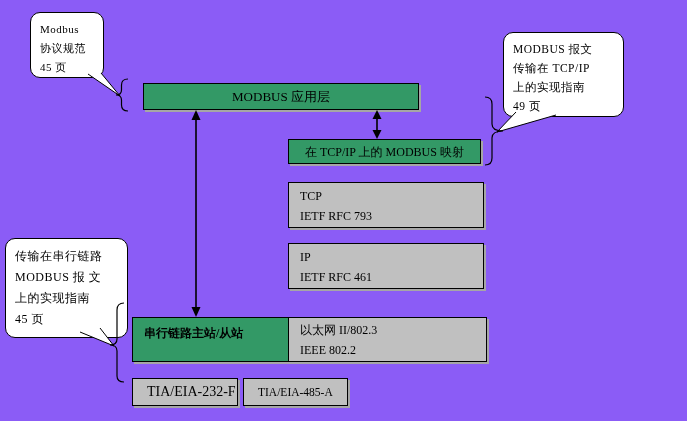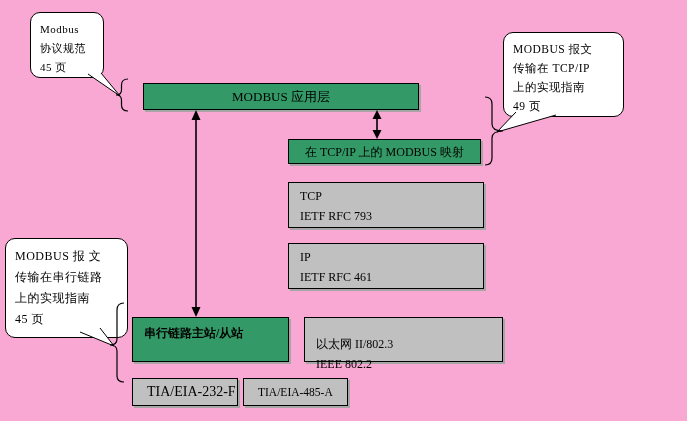--- a/index.html
+++ b/index.html
@@ -1,17 +1,17 @@
 <!DOCTYPE html>
 <html><head>
 <meta charset="utf-8">
 <style>
   html,body{margin:0;padding:0;background:#fff;}
   .stage{
-    position:relative;width:687px;height:421px;background:#f9a8d4;overflow:hidden;
+    position:relative;width:687px;height:421px;background:#8b5cf6;overflow:hidden;
     font-family:"Liberation Serif","DejaVu Serif",serif;color:#000;
   }
   .box{
     position:absolute;box-sizing:border-box;border:1px solid #000;
     box-shadow:2px 2px 0 #a6a6a6;font-size:12px;line-height:20px;
   }
   .box.green{background:#339966;}
   .box.gray{background:#c0c0c0;}
   .box.center{display:flex;align-items:center;justify-content:center;text-align:center;}
   .box .line{white-space:nowrap;}
@@ -36,22 +36,22 @@
   </div>
 
   <div class="callout" style="left:503px;top:32px;width:121px;height:85px;">
     <div class="line">MODBUS 报文</div>
     <div class="line">传输在 TCP/IP</div>
     <div class="line">上的实现指南</div>
     <div class="line">49 页</div>
   </div>
 
   <div class="callout" style="left:5px;top:238px;width:123px;height:100px;font-size:12px;line-height:21px;">
+    <div class="line">传输在串行链路</div>
     <div class="line">MODBUS 报 文</div>
-    <div class="line">传输在串行链路</div>
     <div class="line">上的实现指南</div>
     <div class="line">45 页</div>
   </div>
 
   <div class="box green center" style="left:143px;top:83px;width:276px;height:27px;font-size:13px;">
     <span>MODBUS 应用层</span>
   </div>
 
   <div class="box green center" style="left:288px;top:139px;width:193px;height:25px;justify-content:center;">
     <span>在 TCP/IP 上的 MODBUS 映射</span>
@@ -64,21 +64,21 @@
 
   <div class="box gray pad-left" style="left:288px;top:243px;width:196px;height:46px;">
     <div class="line">IP</div>
     <div class="line">IETF RFC 461</div>
   </div>
 
   <div class="box green pad-left" style="left:132px;top:317px;width:157px;height:45px;padding-top:5px;font-weight:bold;">
     <div class="line">串行链路主站/从站</div>
   </div>
 
-  <div class="box gray pad-left" style="left:304px;top:317px;width:199px;height:45px;padding-top:16px;">
+  <div class="box gray pad-left" style="left:288px;top:317px;width:199px;height:45px;padding-top:2px;">
     <div class="line">以太网 II/802.3</div>
     <div class="line">IEEE 802.2</div>
   </div>
 
   <div class="box gray" style="left:132px;top:378px;width:106px;height:28px;line-height:26px;padding-left:14px;font-size:14px;">
     <span>TIA/EIA-232-F</span>
   </div>
 
   <div class="box gray" style="left:243px;top:378px;width:105px;height:28px;line-height:26px;padding-left:14px;font-size:11.5px;">
     <span>TIA/EIA-485-A</span>

